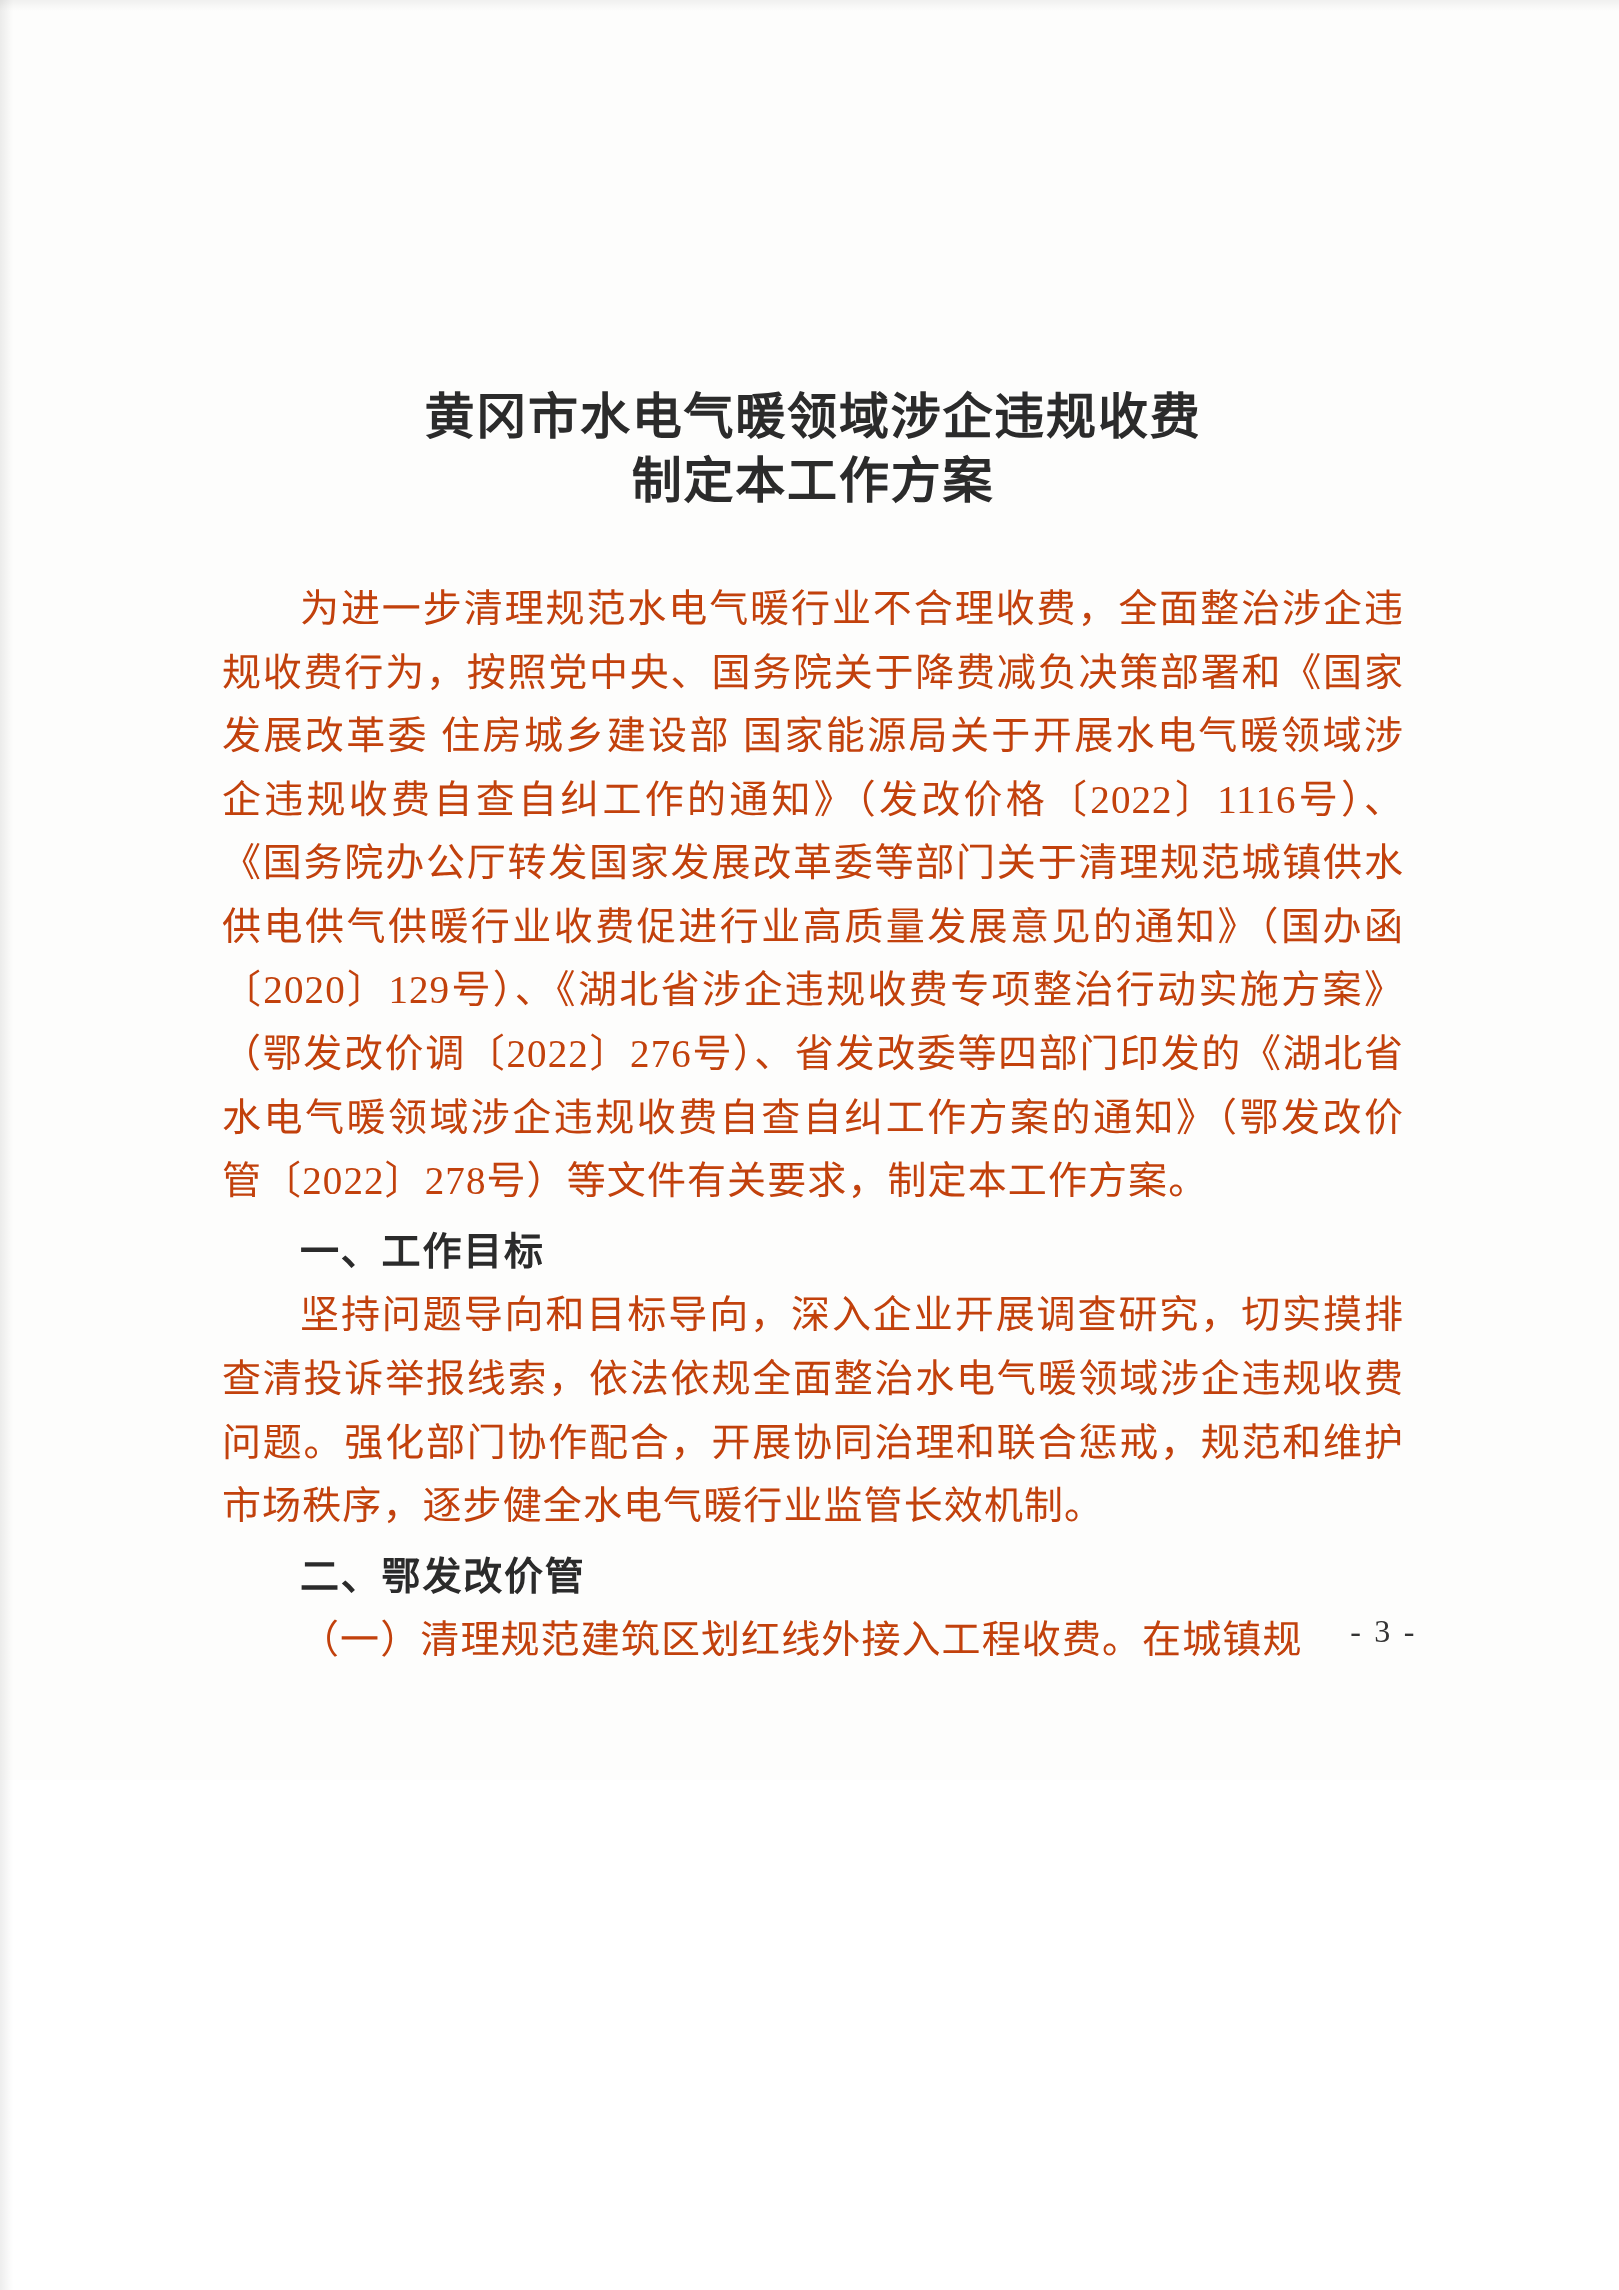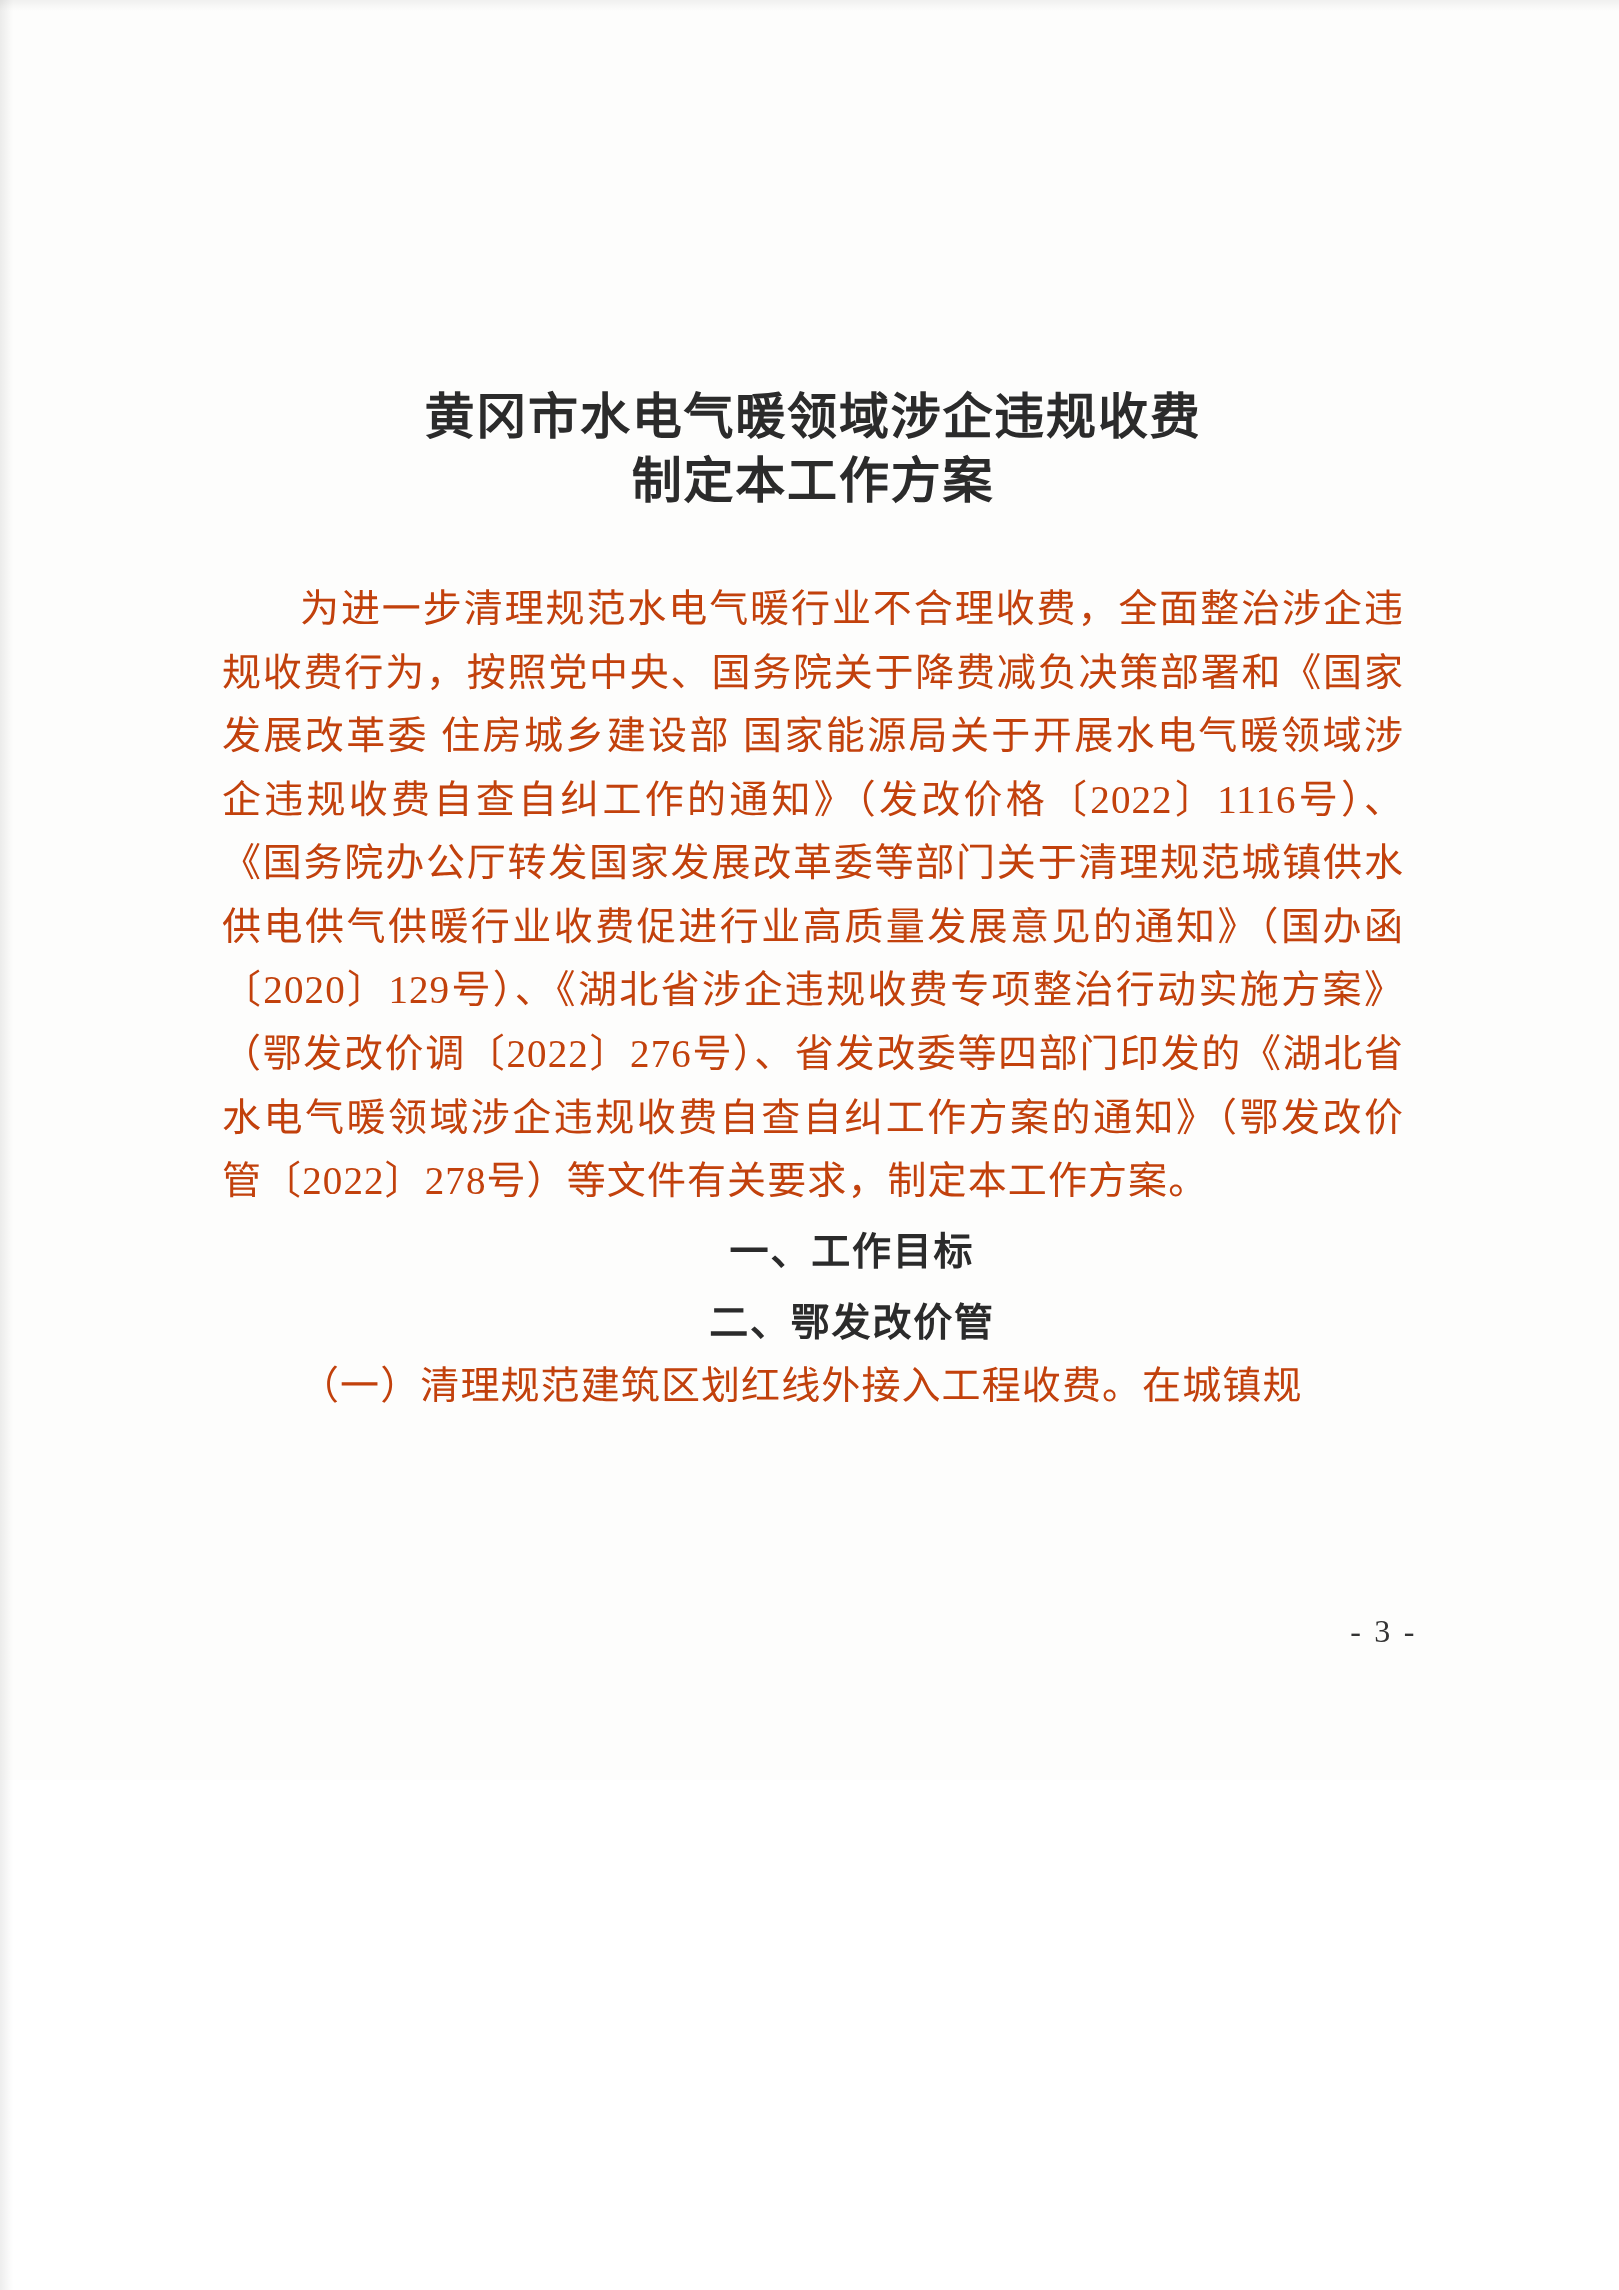--- a/index.html
+++ b/index.html
@@ -59,21 +59,20 @@
   .spacer-after-title { height: 64px; }
   .spacer-sm { height: 7.2px; }
   .heading {
     font-size: 39px;
     font-weight: bold;
     line-height: 1.63;
     text-indent: 2em;
     letter-spacing: 1.8px;
     margin: 0;
     color: #2b2b2b;
-    text-align: center;
   }
   .page-number {
     position: absolute;
     right: 202px;
     bottom: 130px;
     font-size: 32px;
     letter-spacing: 2.7px;
     color: #333;
   }
   .edge-shadow-left {
@@ -105,20 +104,21 @@
       <span class="line">制定本工作方案</span>
     </h1>
 
     <div class="spacer-after-title"></div>
 
     <p class="para indent">为进一步清理规范水电气暖行业不合理收费，全面整治涉企违规收费行为，按照党中央、国务院关于降费减负决策部署和《国家发展改革委 住房城乡建设部 国家能源局关于开展水电气暖领域涉企违规收费自查自纠工作的通知》（发改价格〔2022〕1116号）、《国务院办公厅转发国家发展改革委等部门关于清理规范城镇供水供电供气供暖行业收费促进行业高质量发展意见的通知》（国办函〔2020〕129号）、《湖北省涉企违规收费专项整治行动实施方案》（鄂发改价调〔2022〕276号）、省发改委等四部门印发的《湖北省水电气暖领域涉企违规收费自查自纠工作方案的通知》（鄂发改价管〔2022〕278号）等文件有关要求，制定本工作方案。</p>
 
     <div class="spacer-sm"></div>
 
     <p class="heading">一、工作目标</p>
+    <p class="para indent">坚持问题导向和目标导向，深入企业开展调查研究，切实摸排查清投诉举报线索，依法依规全面整治水电气暖领域涉企违规收费问题。强化部门协作配合，开展协同治理和联合惩戒，规范和维护市场秩序，逐步健全水电气暖行业监管长效机制。</p>
 
     <div class="spacer-sm"></div>
 
     <p class="heading">二、鄂发改价管</p>
     <p class="para indent">（一）清理规范建筑区划红线外接入工程收费。在城镇规</p>
 
   </div>
 
   <div class="page-number">- 3 -</div>
 </div>

